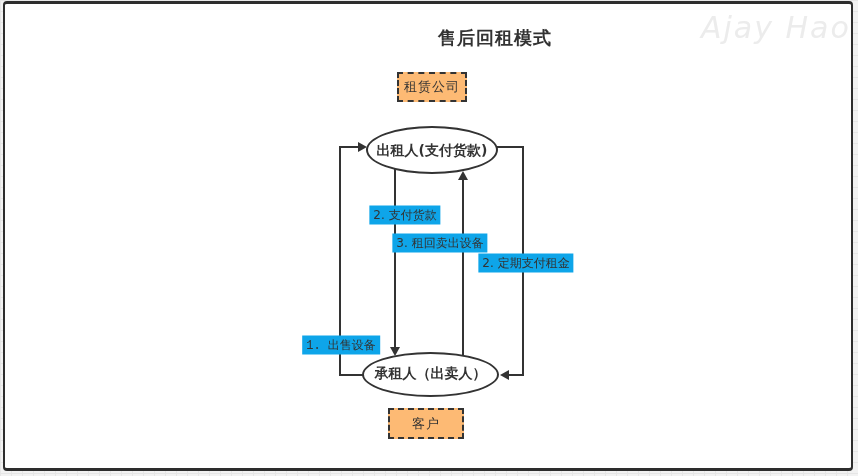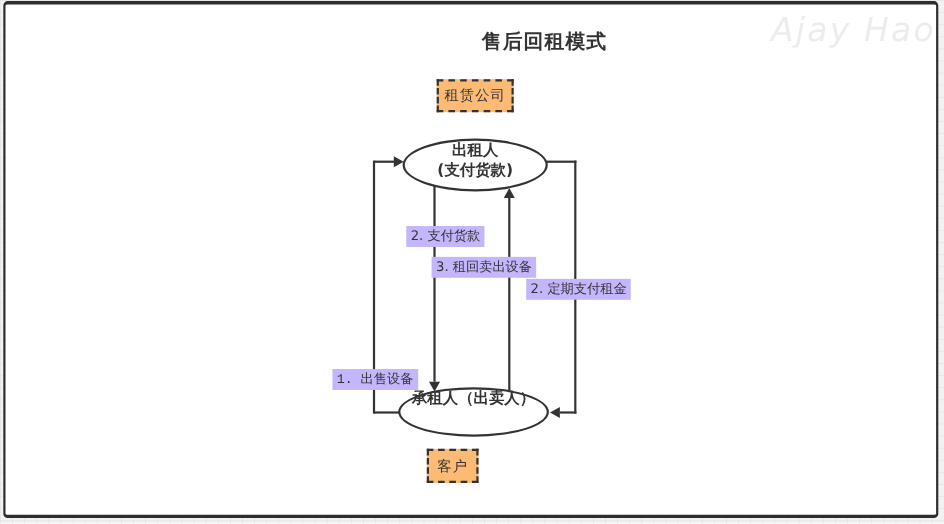--- a/index.html
+++ b/index.html
@@ -24,51 +24,51 @@
     letter-spacing:2px;white-space:nowrap;
   }
   .diagram-title{
     position:absolute;left:308px;top:26px;width:244px;z-index:3;
     text-align:right;font-size:18px;font-weight:bold;color:#333;
     letter-spacing:1px;white-space:nowrap;
   }
   .ellipse-node{
     position:absolute;box-sizing:border-box;z-index:3;
     border:2px solid #333;border-radius:50%;background:#fff;
-    display:flex;flex-direction:column;align-items:center;
+    display:flex;flex-direction:row;align-items:center;justify-content:center;
     font-size:14px;font-weight:bold;color:#333;text-align:center;line-height:1.3;
     white-space:nowrap;
   }
   .node-lessor{left:366px;top:126px;width:132px;height:48px;}
   .node-lessee{left:362px;top:352px;width:137px;height:45px;font-family:Liberation Mono, monospace;}
   .dashed-node{
     position:absolute;box-sizing:border-box;z-index:3;
     border:2px dashed #333;background:#fdba74;
     display:flex;align-items:center;justify-content:center;
     font-size:13px;color:#333;letter-spacing:1px;white-space:nowrap;
   }
   .node-leasing{left:397px;top:72px;width:70px;height:30px;}
-  .node-customer{left:388px;top:408px;width:47px;height:31px;}
+  .node-customer{left:388px;top:408px;width:76px;height:31px;}
   .line{position:absolute;background:#333;z-index:1;}
   .e1v{left:339px;top:146px;width:2px;height:230px;}
   .e1ht{left:340px;top:146px;width:19px;height:2px;}
   .e1hb{left:340px;top:374px;width:24px;height:2px;}
   .e2v{left:394px;top:169px;width:2px;height:178px;}
   .e3v{left:462px;top:180px;width:2px;height:176px;}
   .e4ht{left:497px;top:146px;width:27px;height:2px;}
   .e4v{left:522px;top:146px;width:2px;height:230px;}
   .e4hb{left:509px;top:374px;width:15px;height:2px;}
   .arrow{position:absolute;width:0;height:0;z-index:2;}
   .arr-right{left:358px;top:142px;border-top:5px solid transparent;border-bottom:5px solid transparent;border-left:9px solid #333;}
   .arr-down{left:390px;top:347px;border-left:5px solid transparent;border-right:5px solid transparent;border-top:9px solid #333;}
   .arr-up{left:458px;top:171px;border-left:5px solid transparent;border-right:5px solid transparent;border-bottom:9px solid #333;}
   .arr-left{left:500px;top:370px;border-top:5px solid transparent;border-bottom:5px solid transparent;border-right:9px solid #333;}
   .edge-label{
     position:absolute;z-index:2;transform:translate(-50%,-50%);
-    background:#c4b5fd;padding:1px 4px;font-size:12px;color:#333;white-space:nowrap;
+    background:#0ea5e9;padding:1px 4px;font-size:12px;color:#333;white-space:nowrap;
   }
   .el1{left:341px;top:345px;font-family:Liberation Mono, monospace;}
   .el2{left:405px;top:215px;}
   .el3{left:440px;top:243px;}
   .el4{left:526px;top:263px;}
 </style>
 </head>
 <body>
 
 <div class="frame"></div>

